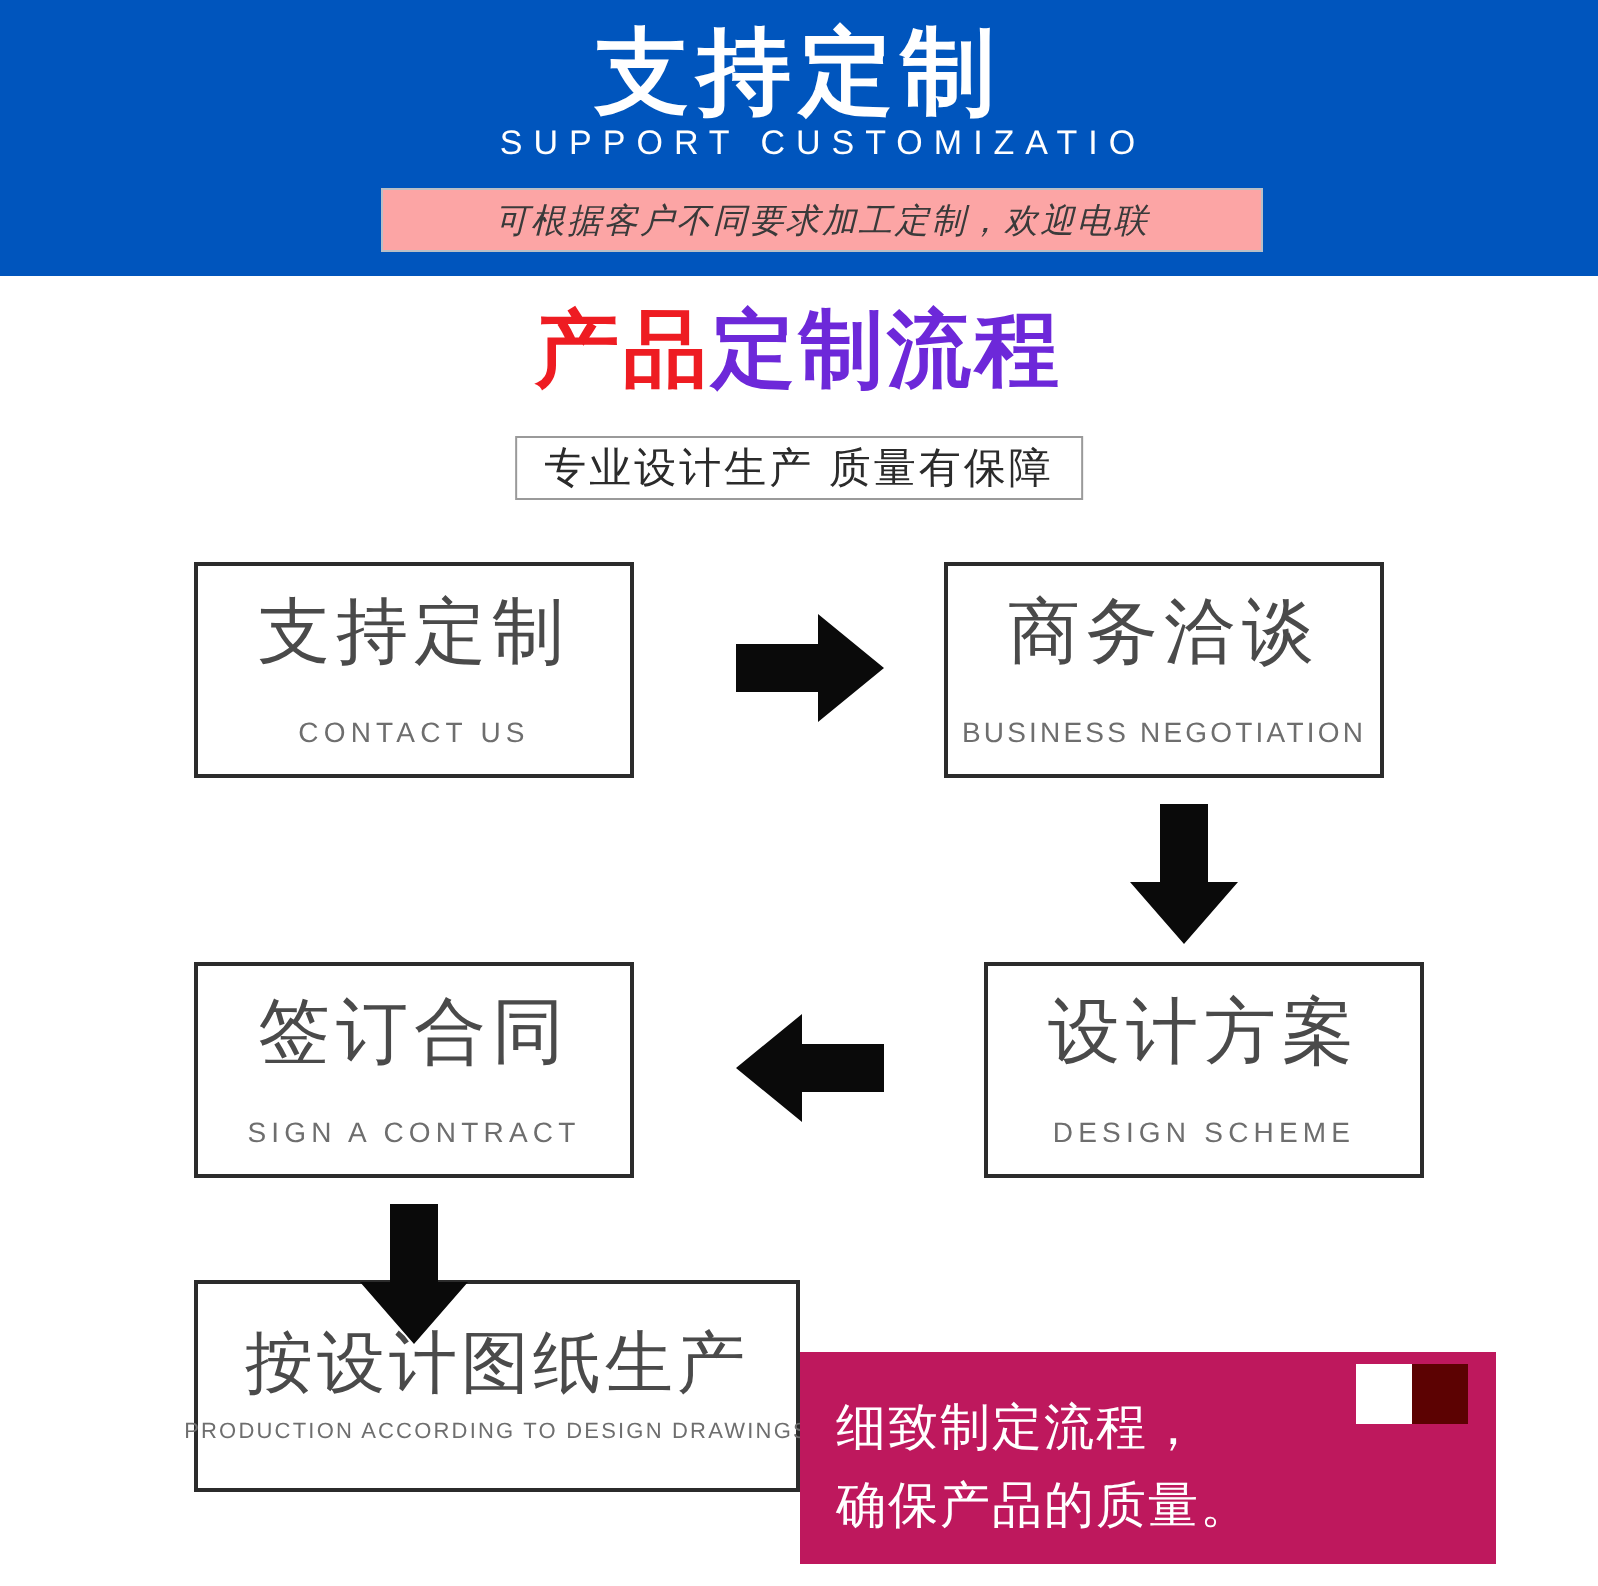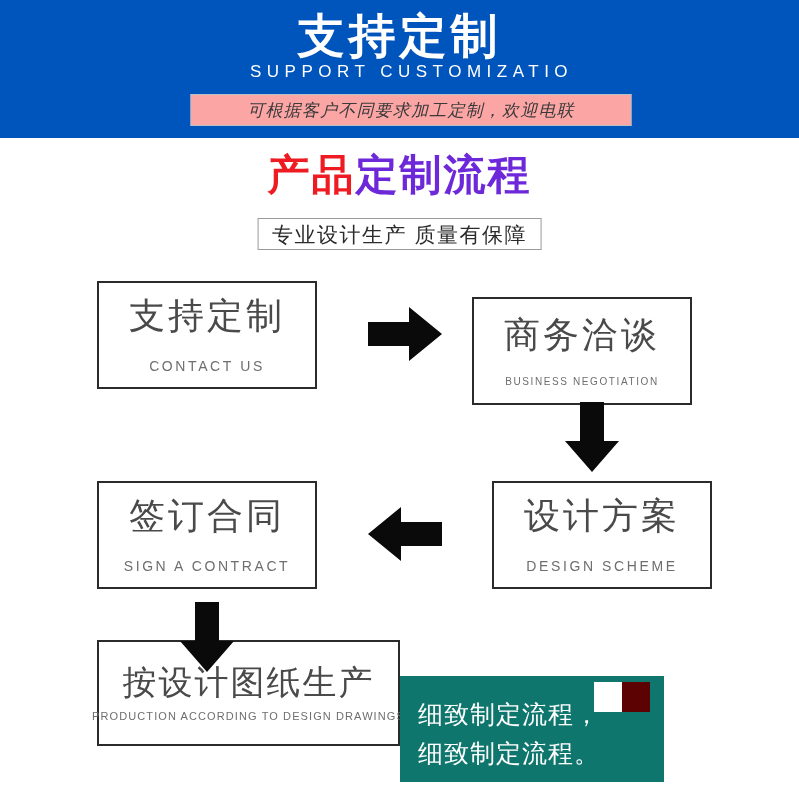--- a/index.html
+++ b/index.html
@@ -131,46 +131,46 @@
   .flow-en {
     color: #6e6e6e;
     font-size: 14px;
     letter-spacing: 2.6px;
     line-height: 1.2;
     margin-top: 21px;
     white-space: nowrap;
   }
 
   #box-contact   { left: 97px;  top: 281px; width: 220px; height: 108px; }
-  #box-business  { left: 472px; top: 297px; width: 220px; height: 108px; }
+  #box-business  { left: 472px; top: 281px; width: 220px; height: 108px; }
   #box-sign      { left: 97px;  top: 481px; width: 220px; height: 108px; }
   #box-design    { left: 492px; top: 481px; width: 220px; height: 108px; }
 
-  #box-business .flow-en { font-size: 10px; letter-spacing: 1.6px; }
+  #box-business .flow-en { font-size: 14px; letter-spacing: 1.6px; }
 
   
   #box-production {
     left: 97px;
     top: 640px;
     width: 303px;
     height: 106px;
     align-items: center;
     justify-content: center;
   }
   #box-production .flow-cn { font-size: 34px; letter-spacing: 2px; }
   #box-production .flow-en { font-size: 11px; letter-spacing: 1.1px; margin-top: 8px; }
 
   
   .red-box {
     position: absolute;
     left: 400px;
     top: 676px;
-    width: 264px;
+    width: 348px;
     height: 106px;
-    background: #0f766e;
+    background: #be185d;
     box-sizing: border-box;
   }
   .red-text {
     position: absolute;
     left: 18px;
     top: 19px;
     color: #ffffff;
     font-size: 25px;
     line-height: 1.55;
     letter-spacing: 1px;
@@ -260,15 +260,15 @@
   </svg>
 </div>
 
 <div class="red-box">
   <div class="deco">
     <div class="deco-a"></div>
     <div class="deco-b"></div>
   </div>
   <div class="red-text">
     <div>细致制定流程，</div>
-    <div>细致制定流程。</div>
+    <div>确保产品的质量。</div>
   </div>
 </div>
 
 </body></html>

